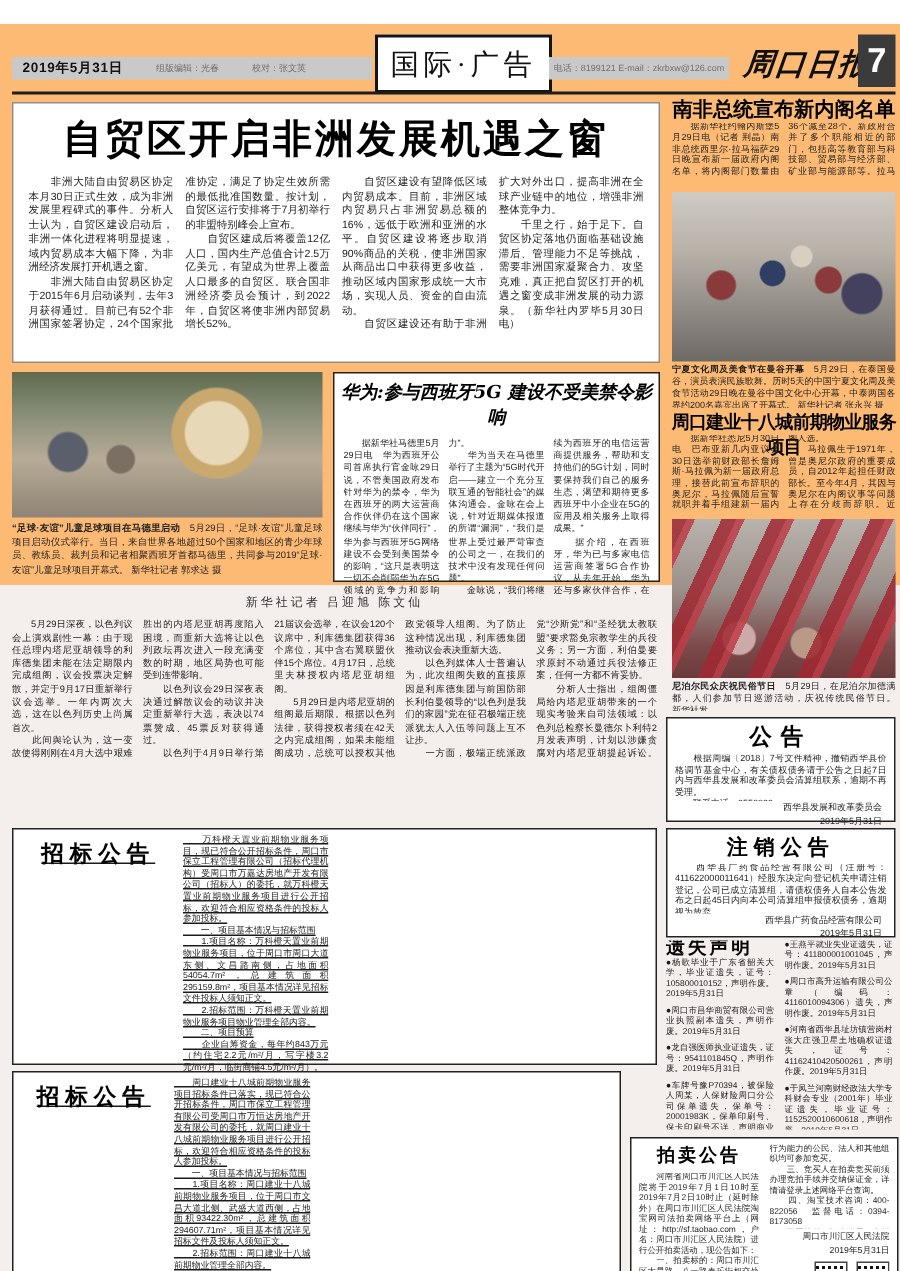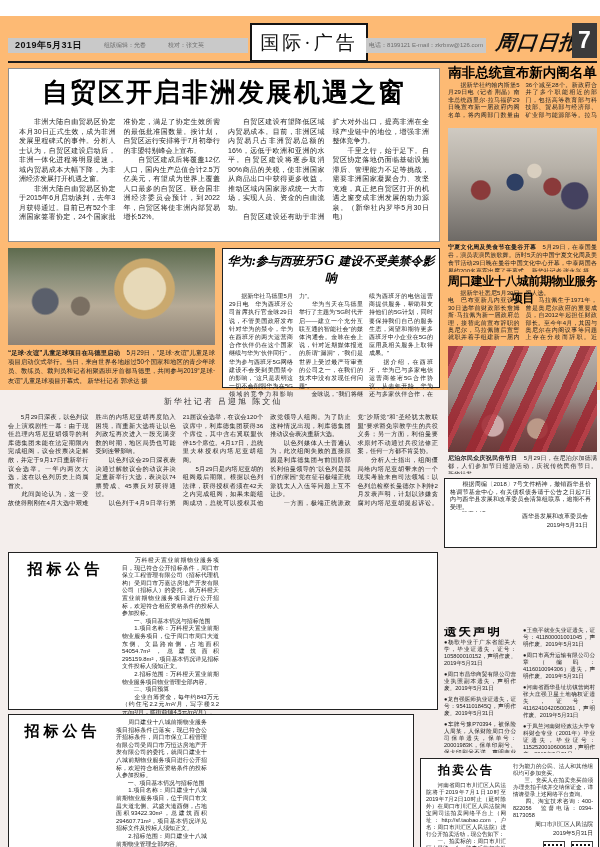--- a/index.html
+++ b/index.html
@@ -50,21 +50,21 @@
     linear-gradient(180deg,#b9b3ad 0%,#9a8f8a 45%,#7c4a4a 80%,#6b3a3a 100%);}
   .ph-madrid{background:
     radial-gradient(circle at 66% 42%, #e7d9b8 0 14%, #caa96e 15% 20%, transparent 21%),
     radial-gradient(circle at 18% 55%, #5a5f6b 0 7%, transparent 8%),
     radial-gradient(circle at 35% 60%, #7a6f62 0 6%, transparent 7%),
     linear-gradient(180deg,#5e6b4e 0%,#8a8f7a 30%,#b7ab97 60%,#8e8376 100%);}
   .qr{width:20px;height:20px;background:
       repeating-linear-gradient(0deg,#111 0 2px,#fff 2px 4px),
       repeating-linear-gradient(90deg,#111 0 2px,#fff 2px 4px);
       background-blend-mode:lighten;border:1px solid #444;}
-  .tcols{column-count:4;column-gap:8px;height:100%;}
+  .tcols{column-count:4;column-gap:8px;height:100%;text-decoration:underline;}
   .tcols h2{font-size:15px;font-weight:bold;text-align:center;letter-spacing:4px;margin:3px 0 7px;color:#000;}
   .bullet-list div{margin-bottom:4px;}
 </style>
 </head>
 <body>
 
 <div id="page">
 
   <div class="abs tint" style="left:0;top:374px;width:600px;height:473px;"></div>
 
@@ -138,26 +138,34 @@
 　　以色列议会29日深夜表决通过解散议会的动议并决定重新举行大选，表决以74票赞成、45票反对获得通过。
 　　以色列于4月9日举行第21届议会选举，在议会120个议席中，利库德集团获得36个席位，其中含右翼联盟伙伴15个席位。4月17日，总统里夫林授权内塔尼亚胡组阁。
 　　5月29日是内塔尼亚胡的组阁最后期限。根据以色列法律，获得授权者须在42天之内完成组阁，如果未能组阁成功，总统可以授权其他政党领导人组阁。为了防止这种情况出现，利库德集团推动议会表决重新大选。
 　　以色列媒体人士普遍认为，此次组阁失败的直接原因是利库德集团与前国防部长利伯曼领导的“以色列是我们的家园”党在征召极端正统派犹太人入伍等问题上互不让步。
 　　一方面，极端正统派政党“沙斯党”和“圣经犹太教联盟”要求豁免宗教学生的兵役义务；另一方面，利伯曼要求原封不动通过兵役法修正案，任何一方都不肯妥协。
 　　分析人士指出，组阁僵局给内塔尼亚胡带来的一个现实考验来自司法领域：以色列总检察长曼德尔卜利特2月发表声明，计划以涉嫌贪腐对内塔尼亚胡提起诉讼。倘若无法组建新政府，他面临的司法压力将进一步上升。
 　　舆论普遍认为，重新选举意味着以色列政局的不确定性延长，美国此前酝酿推出的中东和平“世纪协议”也可能受到影响。（新华社耶路撒冷5月30日电）</div>
   </div>
 
   <div class="abs boxed-dark" style="left:444px;top:462px;width:151px;height:68px;border-width:1px;">
+    <div class="h-sans" style="font-size:15px;letter-spacing:6px;margin-top:3px;">公告</div>
     <div class="jt" style="margin:2px 5px 0;font-size:6px;line-height:7.6px;height:31px;">　　根据周编〔2018〕7号文件精神，撤销西华县价格调节基金中心，有关债权债务请于公告之日起7日内与西华县发展和改革委员会清算组联系，逾期不再受理。
 　　联系电话：2556829</div>
     <div class="sign" style="margin-right:8px;font-size:6px;">西华县发展和改革委员会</div>
     <div class="sign" style="margin-right:8px;font-size:6px;">2019年5月31日</div>
   </div>
 
+  <div class="abs boxed-dark" style="left:444px;top:536px;width:151px;height:71px;border-width:1px;">
+    <div class="h-sans" style="font-size:14px;letter-spacing:4px;margin-top:3px;">注销公告</div>
+    <div class="jt" style="margin:2px 5px 0;font-size:6px;line-height:7.4px;height:33px;">　　西华县广药食品经营有限公司（注册号：411622000011641）经股东决定向登记机关申请注销登记，公司已成立清算组，请债权债务人自本公告发布之日起45日内向本公司清算组申报债权债务，逾期视为放弃。
+　　联系电话：13518297538</div>
+    <div class="sign" style="margin-right:8px;font-size:6px;">西华县广药食品经营有限公司</div>
+    <div class="sign" style="margin-right:8px;font-size:6px;">2019年5月31日</div>
+  </div>
 
   <div class="abs" style="left:444px;top:611px;width:151px;height:126px;">
     <div class="abs bullet-list" style="left:0;top:0;width:72px;height:126px;overflow:hidden;font-size:5.6px;line-height:7px;text-align:justify;">
       <div class="h-sans" style="font-size:12.5px;letter-spacing:2px;margin:1px 0 4px;text-align:left;">遗失声明</div>
       <div>●杨歌毕业于广东省韶关大学，毕业证遗失，证号：105800010152，声明作废。2019年5月31日</div>
       <div>●周口市昌华商贸有限公司营业执照副本遗失，声明作废。2019年5月31日</div>
       <div>●龙自强医师执业证遗失，证号：9541101845Q，声明作废。2019年5月31日</div>
       <div>●车牌号豫P70394，被保险人周某，人保财险周口分公司保单遗失，保单号：20001983K，保单印刷号、保卡印刷号不详，声明商业保单号及保险卡作废。2019年5月31日</div>
     </div>
     <div class="abs bullet-list" style="left:79px;top:0;width:72px;height:126px;overflow:hidden;font-size:5.6px;line-height:7px;text-align:justify;">

